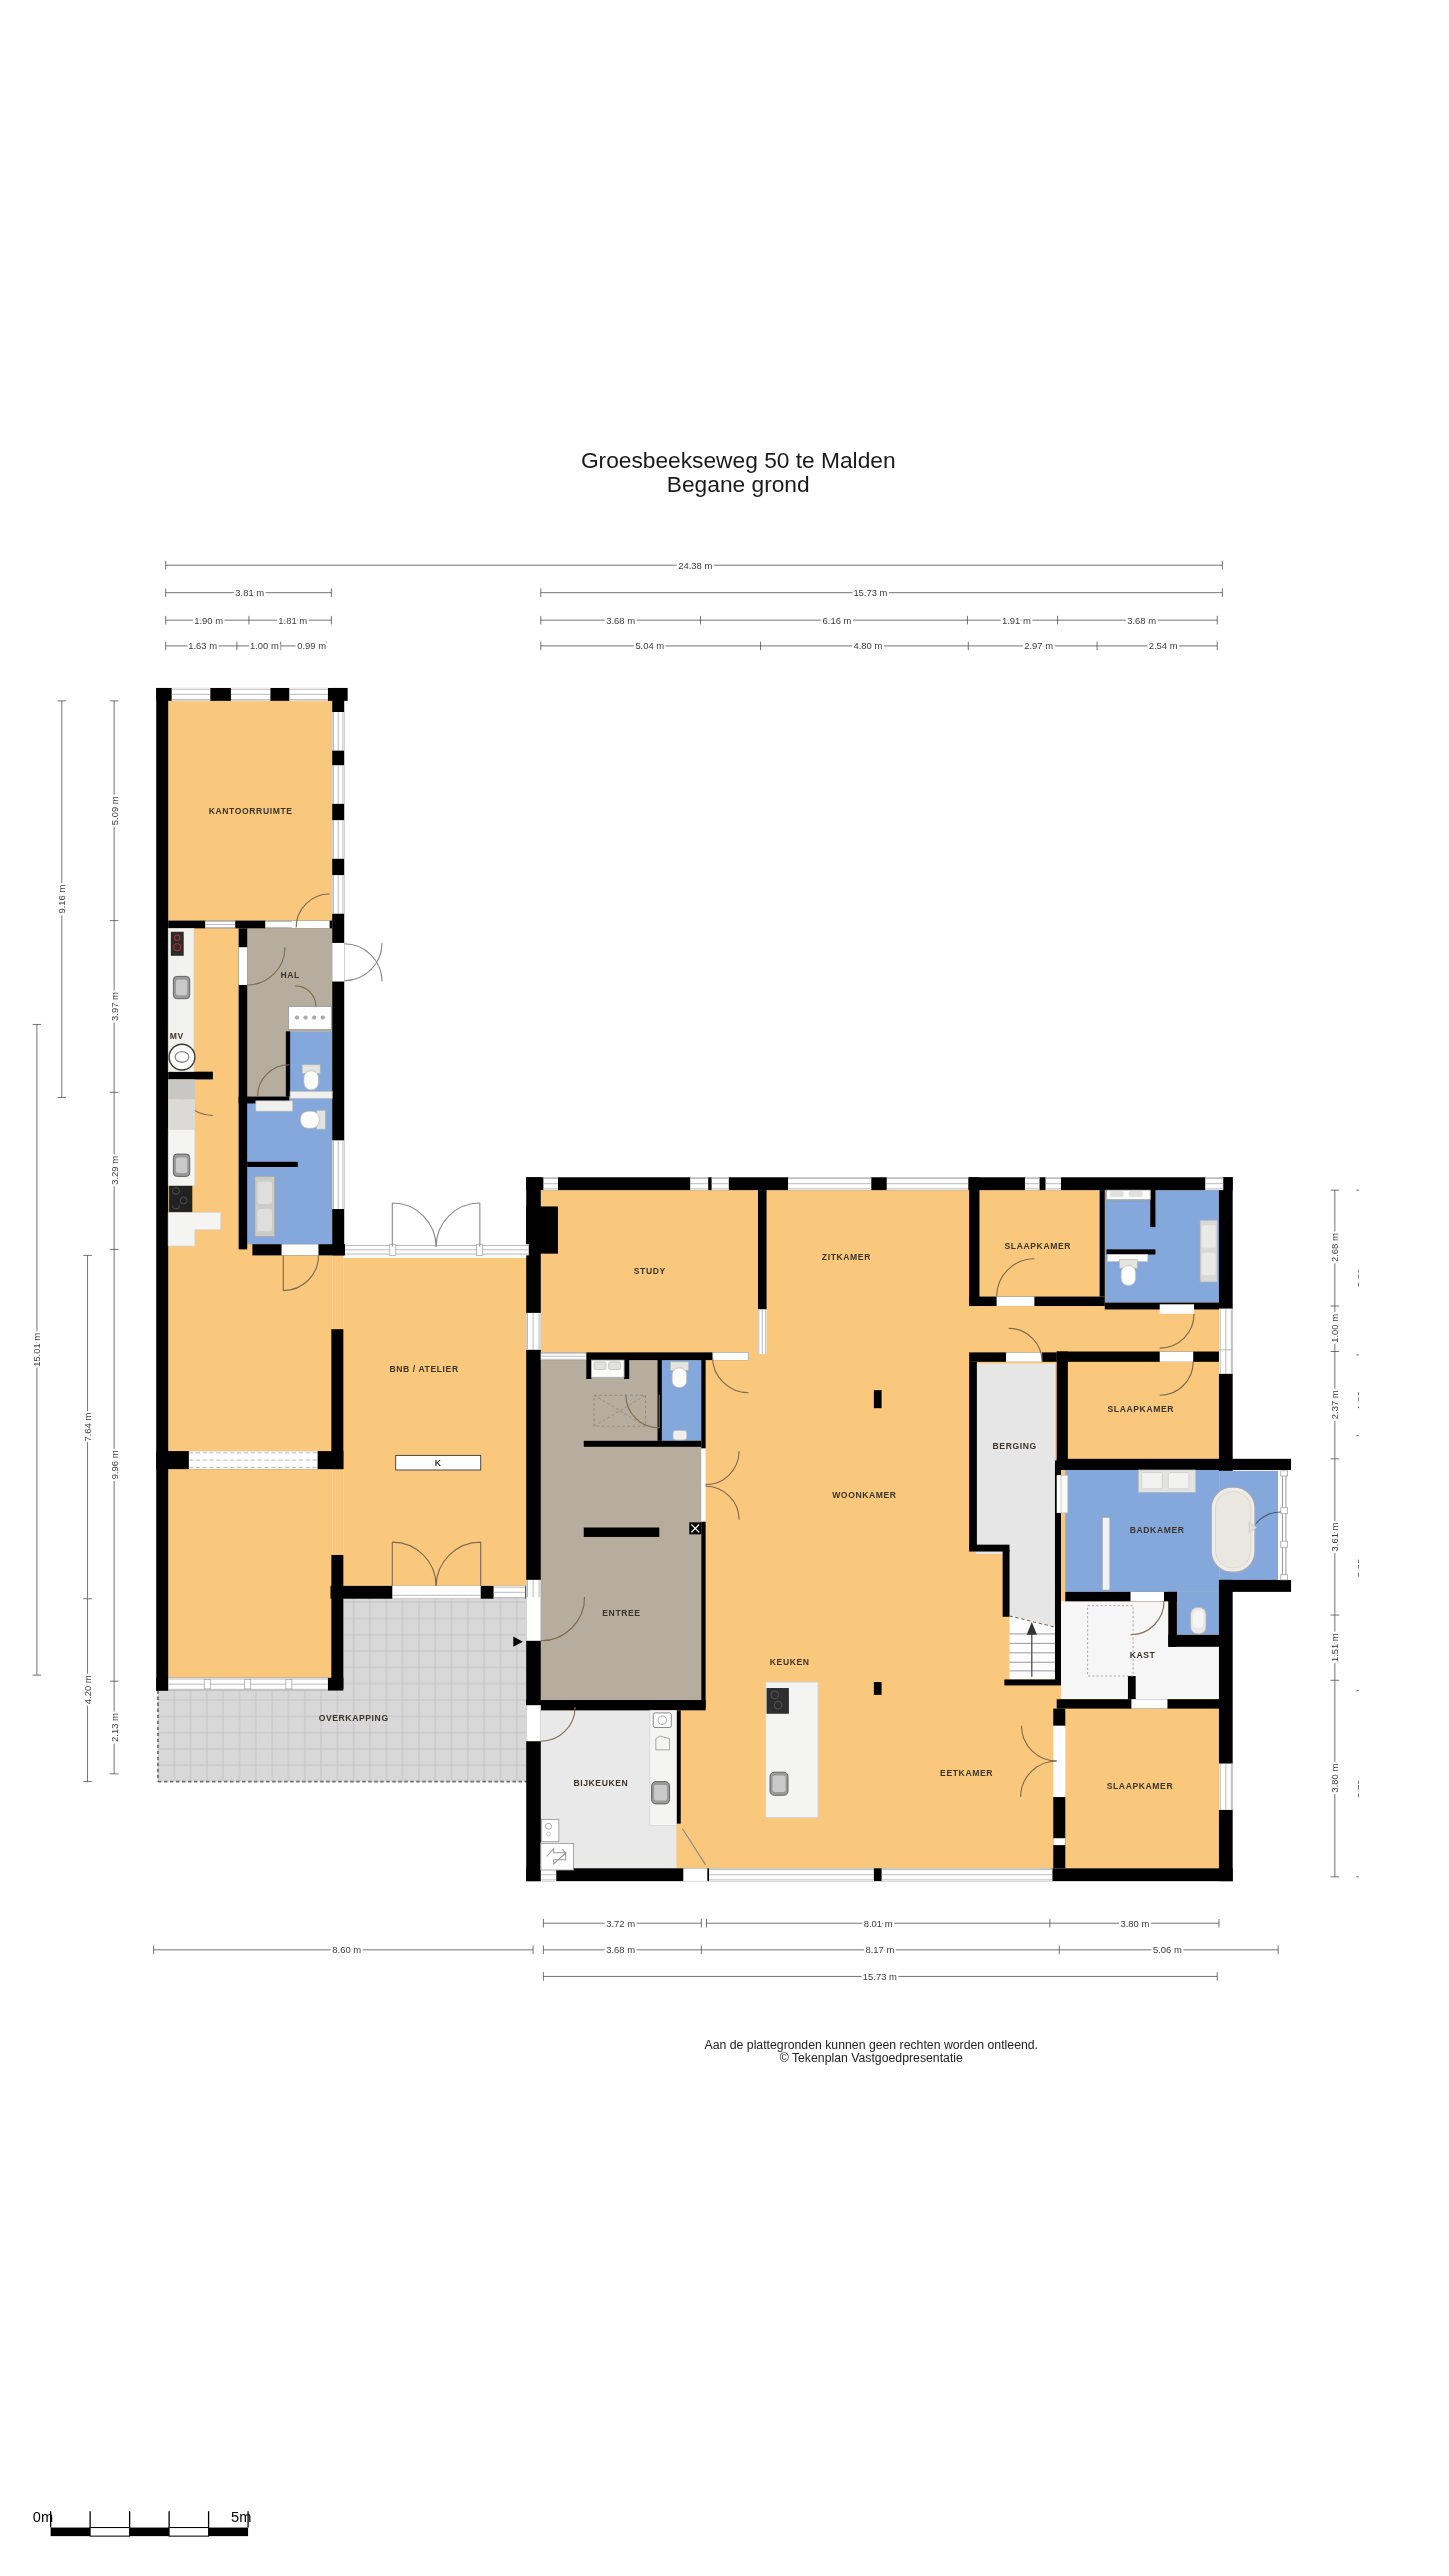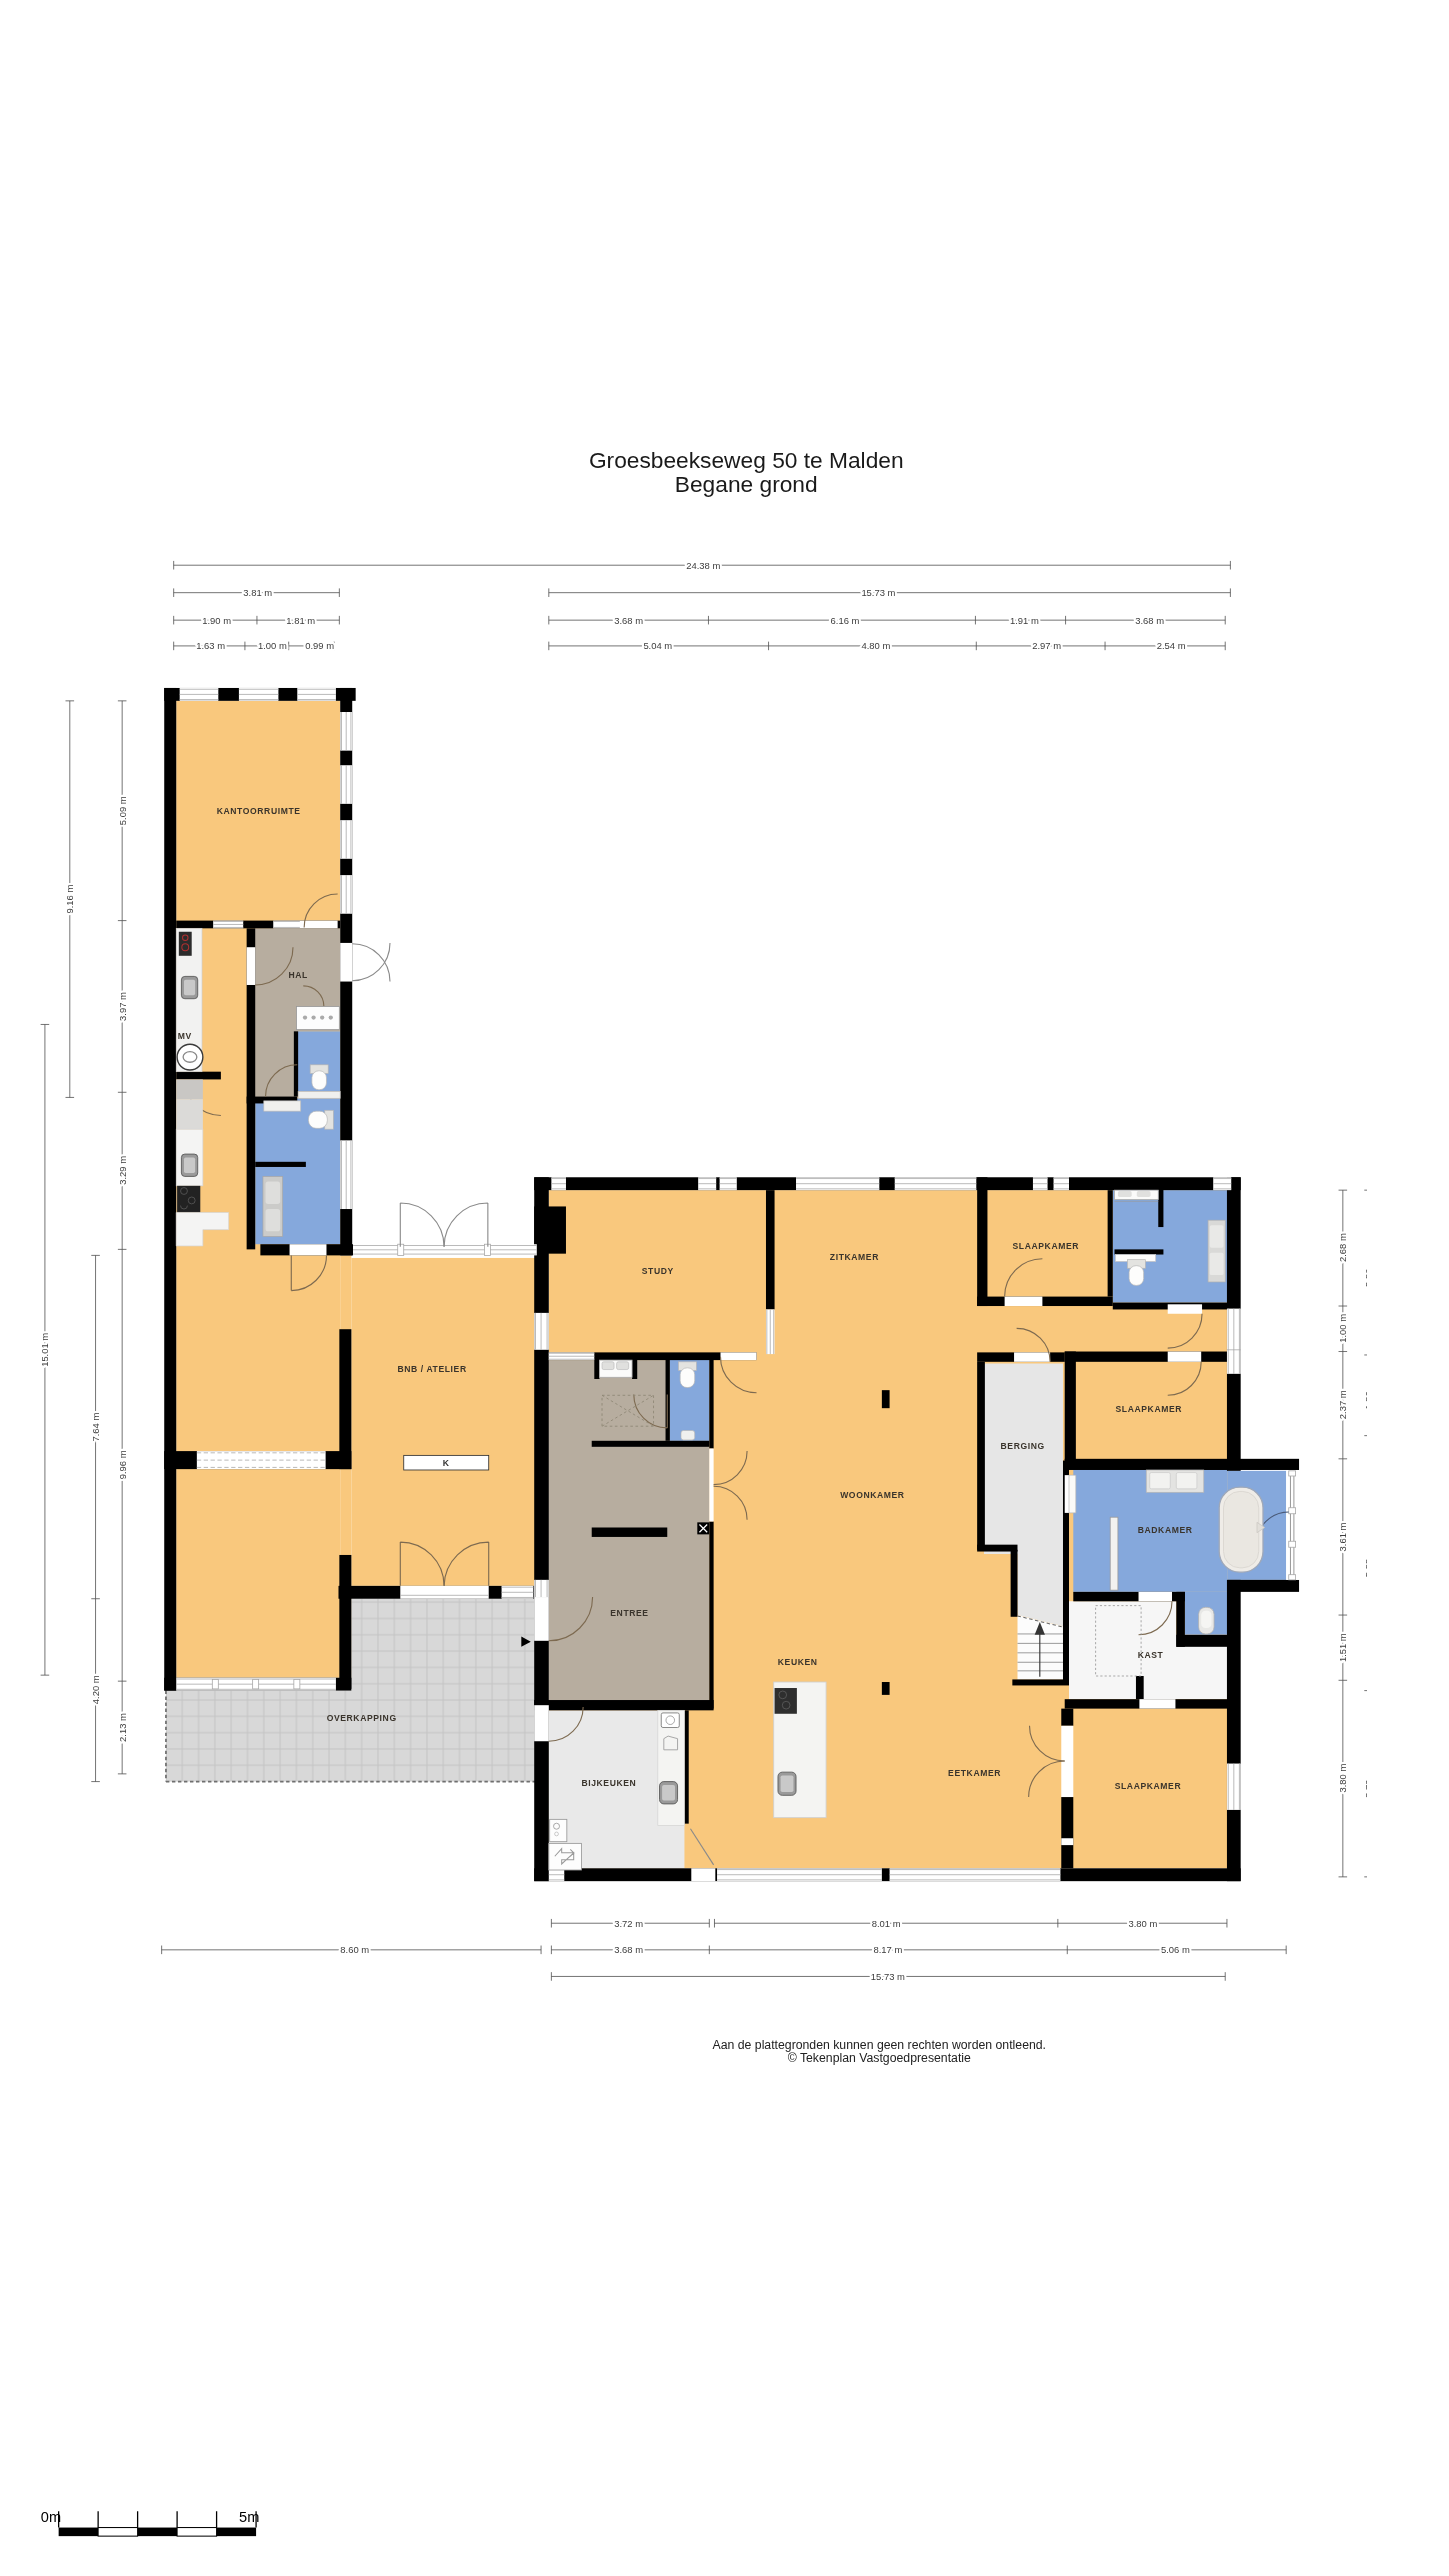--- a/index.html
+++ b/index.html
@@ -1,16 +1,16 @@
 <!DOCTYPE html>
 <html style="font-size:13.7px"><head>
 <meta charset="utf-8">
 <style>
 html,body{margin:0;padding:0;background:#fff;}
-#page{width:1359px;height:2576px;position:relative;background:#fff;overflow:hidden;padding-left:8px;}
+#page{width:1359px;height:2576px;position:relative;background:#fff;overflow:hidden;}
 text{font-family:"Liberation Sans",sans-serif;}
 .rl{font-size:10px;letter-spacing:0.7px;fill:#3a342c;font-weight:bold;}
 .dm{font-size:11px;fill:#3c3c3c;stroke:#fff;stroke-width:5px;paint-order:stroke;stroke-linejoin:round;}
 </style>
 </head>
 <body>
 <div id="page">
 <svg width="1449" height="2576" viewBox="0 0 1688 3000">
 <defs>
 <pattern id="hatch" width="19" height="19" patternUnits="userSpaceOnUse" x="184" y="2075">

